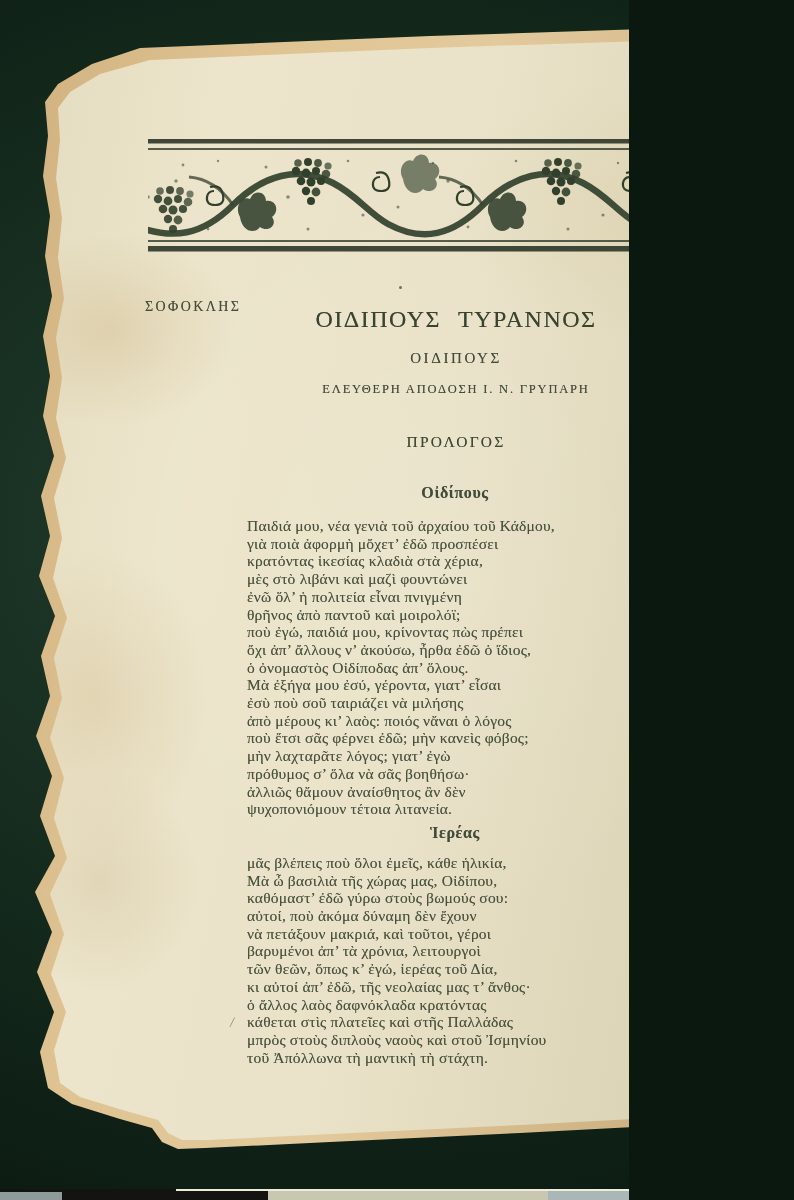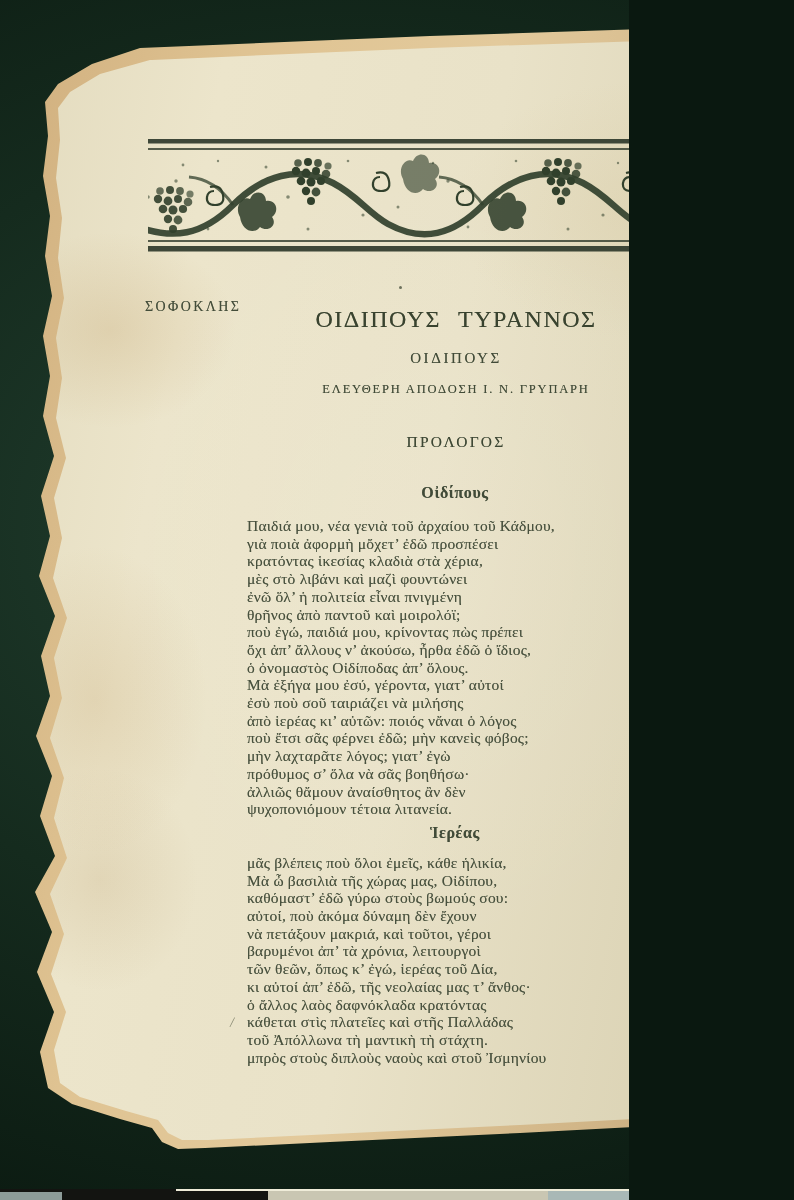--- a/index.html
+++ b/index.html
@@ -182,43 +182,43 @@
       <div class="verse-block">
         <div class="verse-line">Παιδιά μου, νέα γενιὰ τοῦ ἀρχαίου τοῦ Κάδμου,</div>
         <div class="verse-line">γιὰ ποιὰ ἀφορμὴ μὄχετ’ ἐδῶ προσπέσει</div>
         <div class="verse-line">κρατόντας ἱκεσίας κλαδιὰ στὰ χέρια,</div>
         <div class="verse-line">μὲς στὸ λιβάνι καὶ μαζὶ φουντώνει</div>
         <div class="verse-line">ἐνῶ ὅλ’ ἡ πολιτεία εἶναι πνιγμένη</div>
         <div class="verse-line">θρῆνος ἀπὸ παντοῦ καὶ μοιρολόϊ;</div>
         <div class="verse-line">ποὺ ἐγώ, παιδιά μου, κρίνοντας πὼς πρέπει</div>
         <div class="verse-line">ὄχι ἀπ’ ἄλλους ν’ ἀκούσω, ἦρθα ἐδῶ ὁ ἴδιος,</div>
         <div class="verse-line">ὁ ὀνομαστὸς Οἰδίποδας ἀπ’ ὅλους.</div>
-        <div class="verse-line">Μὰ ἐξήγα μου ἐσύ, γέροντα, γιατ’ αὐτοί</div>
+        <div class="verse-line">Μὰ ἐξήγα μου ἐσύ, γέροντα, γιατ’ εἶσαι</div>
         <div class="verse-line">ἐσὺ ποὺ σοῦ ταιριάζει νὰ μιλήσης</div>
-        <div class="verse-line">ἀπὸ ἱερέας κι’ αὐτῶν: ποιός νἄναι ὁ λόγος</div>
+        <div class="verse-line">ἀπὸ μέρους κι’ λαὸς: ποιός νἄναι ὁ λόγος</div>
         <div class="verse-line">ποὺ ἔτσι σᾶς φέρνει ἐδῶ; μὴν κανεὶς φόβος;</div>
         <div class="verse-line">μὴν λαχταρᾶτε λόγος; γιατ’ ἐγὼ</div>
         <div class="verse-line">πρόθυμος σ’ ὅλα νὰ σᾶς βοηθήσω·</div>
         <div class="verse-line">ἀλλιῶς θἄμουν ἀναίσθητος ἂν δὲν</div>
         <div class="verse-line">ψυχοπονιόμουν τέτοια λιτανεία.</div>
       </div>
       <div class="speaker-heading second">Ἱερέας</div>
       <div class="verse-block second">
         <div class="verse-line">μᾶς βλέπεις ποὺ ὅλοι ἐμεῖς, κάθε ἡλικία,</div>
         <div class="verse-line">Μὰ ὦ βασιλιὰ τῆς χώρας μας, Οἰδίπου,</div>
         <div class="verse-line">καθόμαστ’ ἐδῶ γύρω στοὺς βωμούς σου:</div>
         <div class="verse-line">αὐτοί, ποὺ ἀκόμα δύναμη δὲν ἔχουν</div>
         <div class="verse-line">νὰ πετάξουν μακριά, καὶ τοῦτοι, γέροι</div>
         <div class="verse-line">βαρυμένοι ἀπ’ τὰ χρόνια, λειτουργοὶ</div>
         <div class="verse-line">τῶν θεῶν, ὅπως κ’ ἐγώ, ἱερέας τοῦ Δία,</div>
         <div class="verse-line">κι αὐτοί ἀπ’ ἐδῶ, τῆς νεολαίας μας τ’ ἄνθος·</div>
         <div class="verse-line">ὁ ἄλλος λαὸς δαφνόκλαδα κρατόντας</div>
         <div class="verse-line"><span class="pencil-slash">/</span>κάθεται στὶς πλατεῖες καὶ στῆς Παλλάδας</div>
+        <div class="verse-line">μπρὸς στοὺς διπλοὺς ναοὺς καὶ στοῦ Ἰσμηνίου</div>
         <div class="verse-line">τοῦ Ἀπόλλωνα τὴ μαντικὴ τὴ στάχτη.</div>
-        <div class="verse-line">μπρὸς στοὺς διπλοὺς ναοὺς καὶ στοῦ Ἰσμηνίου</div>
       </div>
     </div>
 
   <div class="scan-strip">
     <div class="hl"></div>
     <div class="s1"></div>
     <div class="s2"></div>
     <div class="s3"></div>
   </div>
 

